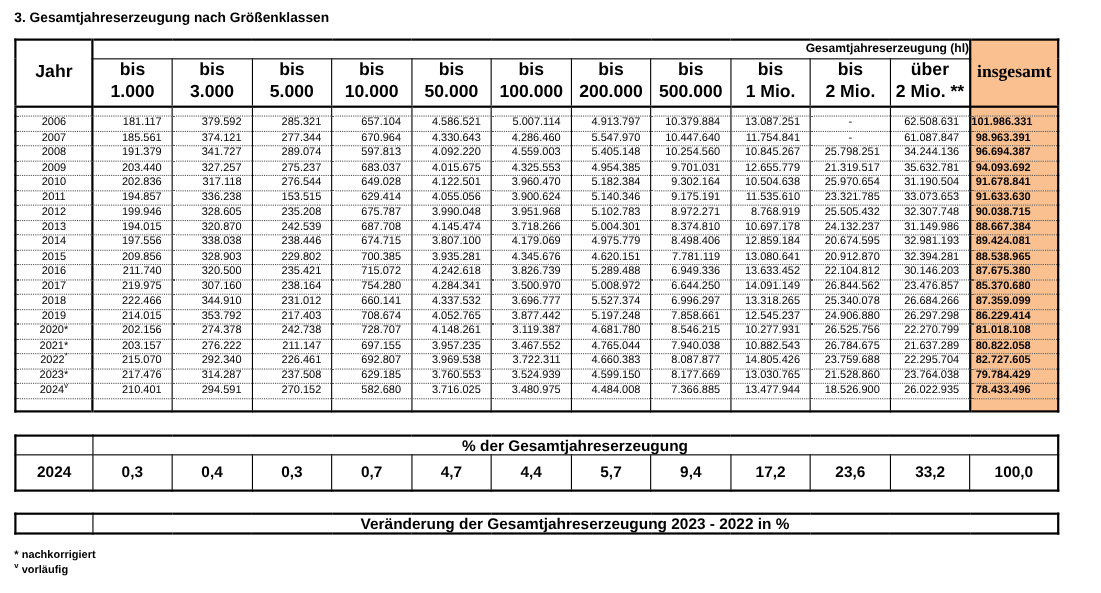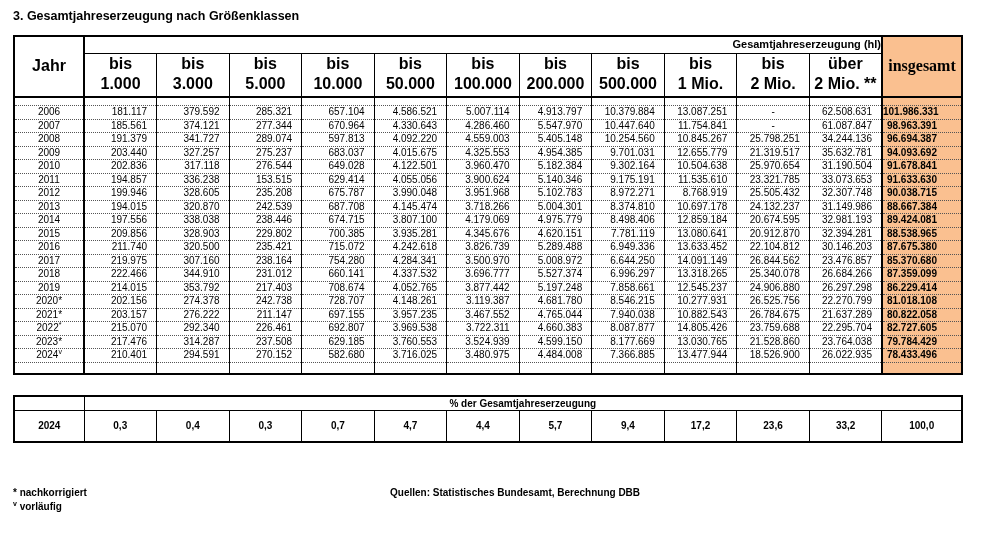--- a/index.html
+++ b/index.html
@@ -24,27 +24,27 @@
     border-right:2px solid #000; border-left:none; }
   .t-main td.val { text-align:right; padding-right:9px; }
   .t-main td.val.dash { text-align:center; padding-right:0; }
   .t-main td.total { font-weight:bold; text-align:right; padding-right:24px;
     background:var(--hl); border-left:2px solid #000; border-right:none; }
   .t-main tr.spacer td { height:9px; }
   .t-main tr.spacer-end td { height:12px; border-bottom:none; }
   sup.mk { font-size:7px; vertical-align:super; line-height:0; }
 
   .t-small { border:2px solid #000; margin-top:0; }
-  .t-small td { font-size:10px; border:1.5px solid #000; text-align:center; vertical-align:middle; }
+  .t-small td { font-size:14px; border:1.5px solid #000; text-align:center; vertical-align:middle; }
   .t-small td.sh { font-weight:bold; height:14px; }
   .t-small td.lbl { font-weight:bold; height:16px; }
   .t-small td.sval { font-weight:bold; height:32px; }
   .gap-lg { height:20px; } .gap-md { height:19px; }
 
-  .foot { display:flex; margin-top:24px; font-size:10px; font-weight:bold; }
+  .foot { display:flex; margin-top:12px; font-size:10px; font-weight:bold; }
   .foot .notes { width:377px; }
   .foot .notes div { line-height:14px; }
   .foot .src { line-height:14px; }
 </style>
 </head>
 <body>
 
 <div class="page">
 
   <div class="title">3. Gesamtjahreserzeugung nach Größenklassen</div>
@@ -490,24 +490,27 @@
         <col>
         <col>
         <col>
         <col>
         <col>
         <col>
         <col>
       <col style="width:80px">
     </colgroup>
     <tbody>
+      <tr>
+        <td class="sh"></td>
+        <td class="sh" colspan="12">Veränderung der Gesamtjahreserzeugung 2023 - 2022 in %</td>
+      </tr>
     </tbody>
   </table>
 
   <div class="foot">
     <div class="notes" id="footnotes">
         <div><span>*</span> <span>nachkorrigiert</span></div>
         <div><sup class="mk">v</sup> <span>vorläufig</span></div>
       </div>
-    <div class="src">Quellen: Statistisches Bundesamt, Berechnung DBB</div>
   </div>
 
 </div>
 
 </body></html>

